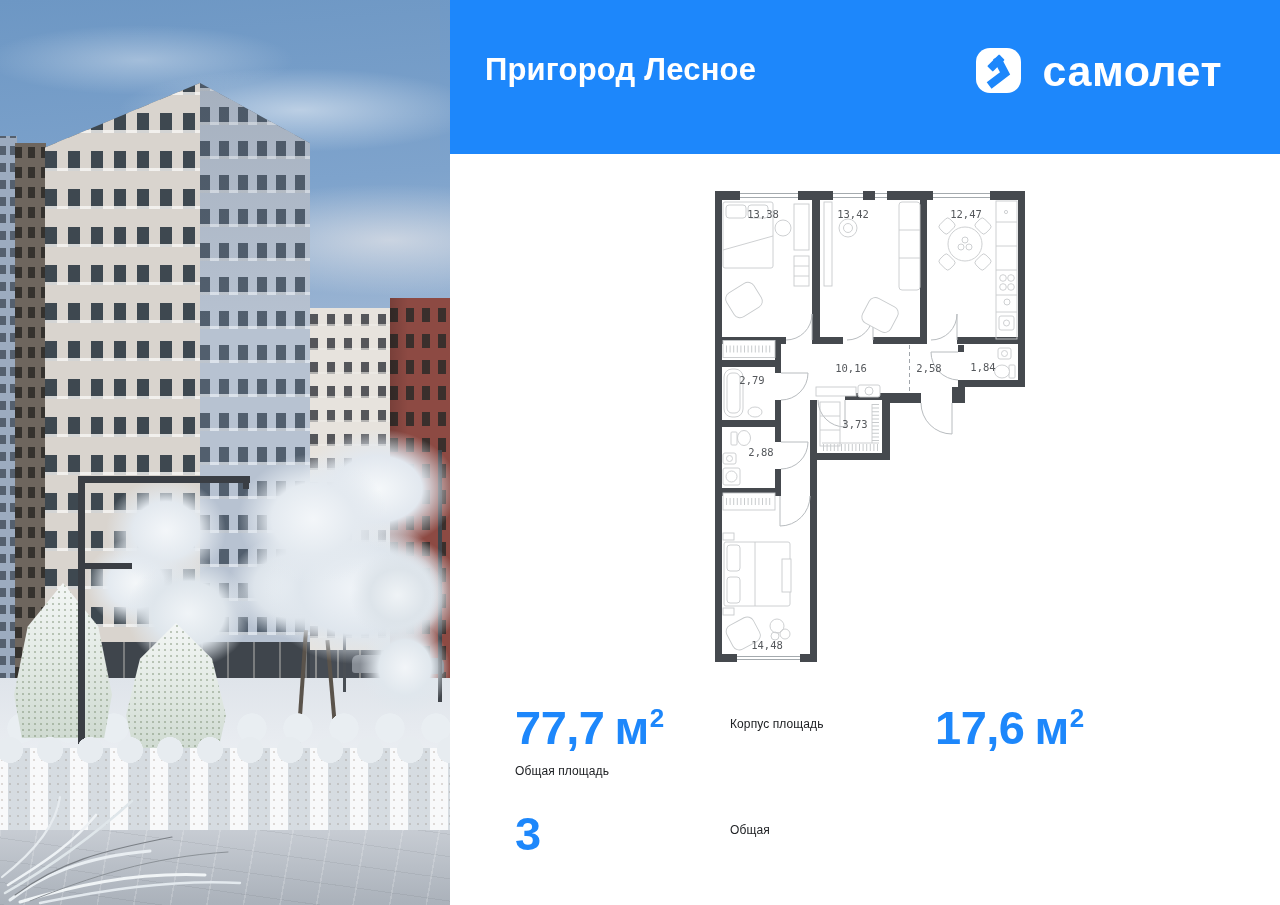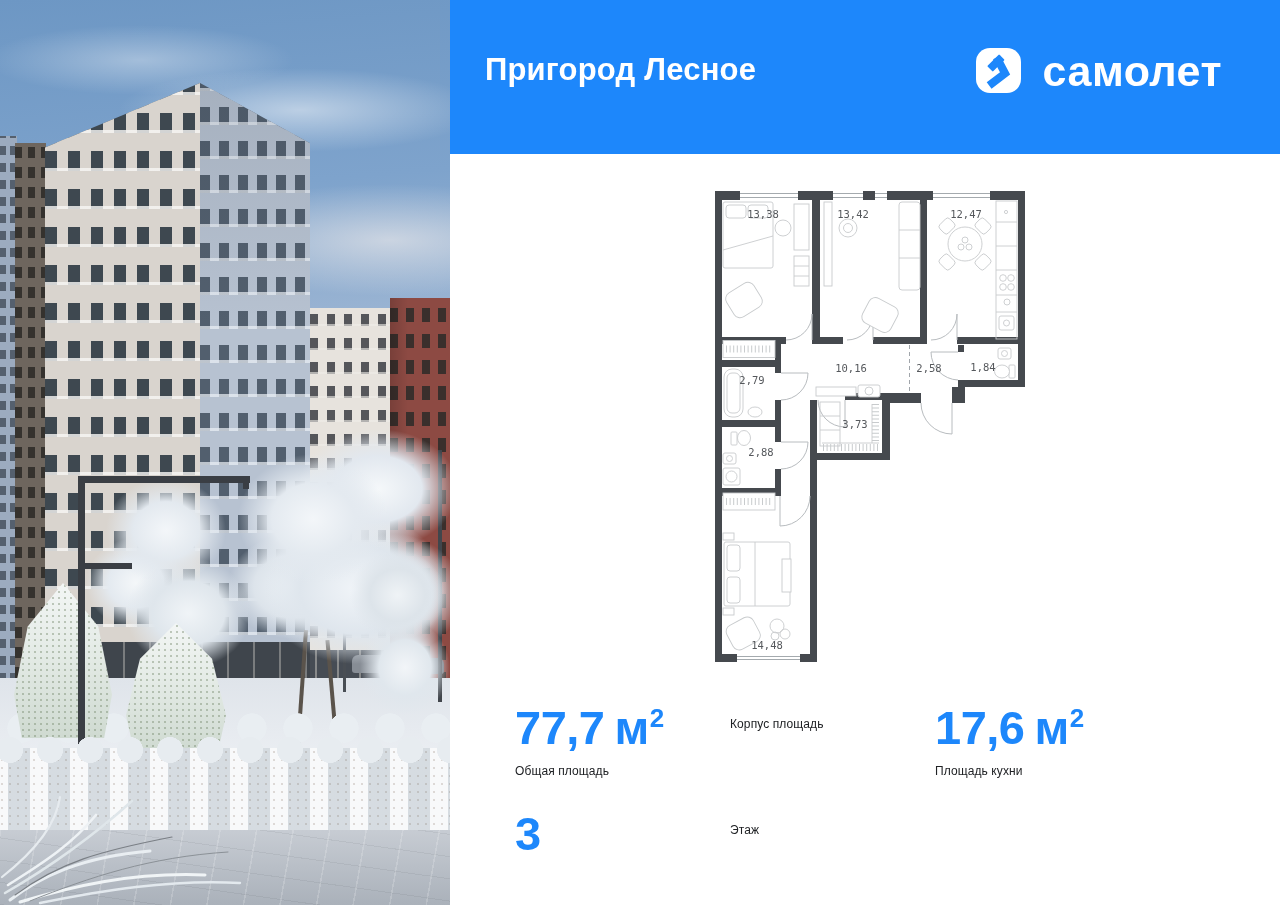--- a/index.html
+++ b/index.html
@@ -384,27 +384,26 @@
       <div class="stat-row">
         <div class="stat-cell">
           <div class="stat-value"><span>77,7</span><span class="unit"><span>м</span><sup>2</sup></span></div>
           <div class="stat-label">Общая площадь</div>
         </div>
         <div class="stat-cell">
           <div class="stat-label">Корпус площадь</div>
         </div>
         <div class="stat-cell">
           <div class="stat-value"><span>17,6</span><span class="unit"><span>м</span><sup>2</sup></span></div>
-          <div class="stat-label">Площадь кухни</div>
         </div>
       </div>
       <div class="stat-row">
         <div class="stat-cell">
           <div class="stat-value">3</div>
         </div>
         <div class="stat-cell">
-          <div class="stat-label">Этаж</div>
+          <div class="stat-label">Общая</div>
         </div>
       </div>
     </div>
 
   </div>
 </div>
 
 </body></html>

